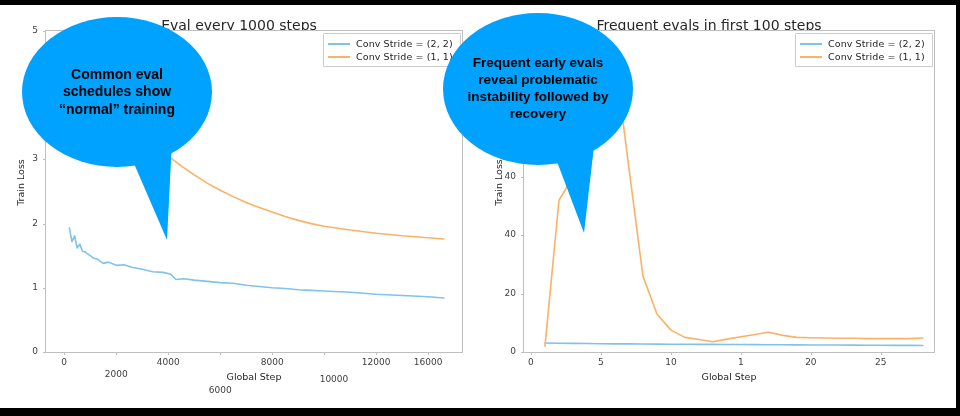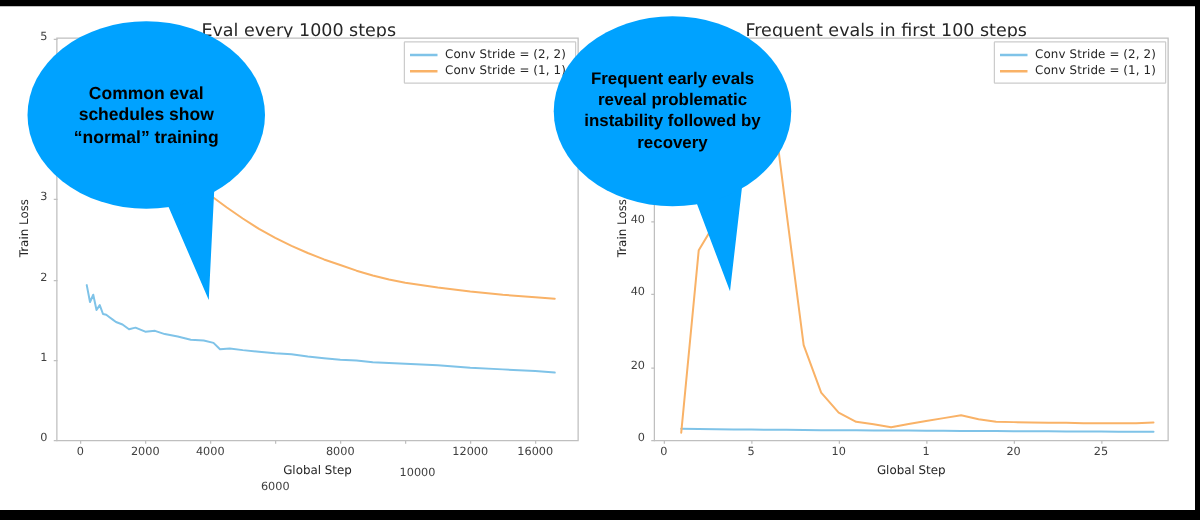--- a/index.html
+++ b/index.html
@@ -147,21 +147,21 @@
     <div class="plot-frame" id="left-frame" style="left:45px; top:25px; width:418px; height:323px;">
       <svg id="left-svg" width="416" height="321" viewBox="0 0 416 321">
           <path d="M 23.40 197.09 L 26.00 210.58 L 28.60 204.80 L 31.20 217.00 L 33.80 213.14 L 36.40 220.21 L 39.00 220.85 L 41.60 222.77 L 44.20 224.70 L 46.80 226.63 L 52.00 228.55 L 57.20 232.40 L 62.40 231.12 L 70.20 234.33 L 78.00 233.69 L 85.80 236.26 L 96.20 238.18 L 106.60 240.75 L 117.00 241.39 L 124.80 243.32 L 130.00 248.45 L 137.80 247.81 L 148.20 249.10 L 161.20 250.38 L 174.20 251.66 L 187.20 252.31 L 200.20 254.23 L 213.20 255.52 L 226.20 256.80 L 239.20 257.44 L 252.20 258.73 L 265.20 259.37 L 278.20 260.01 L 304.20 261.29 L 330.20 263.22 L 356.20 264.50 L 382.20 265.79 L 397.80 267.07" fill="none" stroke="#7fc3e8" stroke-width="1.6" stroke-linejoin="round" stroke-linecap="round"></path>
           <path d="M 23.40 0.00 L 33.80 24.40 L 44.20 40.45 L 57.20 58.42 L 70.20 73.83 L 83.20 88.60 L 96.20 102.72 L 109.20 114.28 L 122.20 125.19 L 135.20 134.82 L 148.20 143.81 L 161.20 152.15 L 174.20 159.22 L 187.20 165.64 L 200.20 171.41 L 213.20 176.55 L 226.20 181.04 L 239.20 185.54 L 252.20 189.39 L 265.20 192.60 L 278.20 195.17 L 304.20 199.02 L 330.20 202.23 L 356.20 204.80 L 382.20 206.72 L 397.80 208.01" fill="none" stroke="#f9b267" stroke-width="1.6" stroke-linejoin="round" stroke-linecap="round"></path>
         </svg>
     </div>
     <div id="left-ticks">
         <div class="tick-mark-x" style="left: 64.2px; top: 347px;"></div>
         <div class="tick-x" style="left: 64.2px; top: 352px;">0</div>
         <div class="tick-mark-x" style="left: 116.2px; top: 347px;"></div>
-        <div class="tick-x" style="left: 116.2px; top: 352px;">2000</div>
+        <div class="tick-x" style="left: 116.2px; top: 364px;">2000</div>
         <div class="tick-mark-x" style="left: 168.2px; top: 347px;"></div>
         <div class="tick-x" style="left: 168.2px; top: 352px;">4000</div>
         <div class="tick-mark-x" style="left: 220.2px; top: 347px;"></div>
         <div class="tick-x" style="left: 220.2px; top: 352px; margin-top: 28px;">6000</div>
         <div class="tick-mark-x" style="left: 272.2px; top: 347px;"></div>
         <div class="tick-x" style="left: 272.2px; top: 352px;">8000</div>
         <div class="tick-mark-x" style="left: 324.2px; top: 347px;"></div>
         <div class="tick-x" style="left: 334px; top: 352px; margin-top: 17px;">10000</div>
         <div class="tick-mark-x" style="left: 376.2px; top: 347px;"></div>
         <div class="tick-x" style="left: 376.2px; top: 352px;">12000</div>

